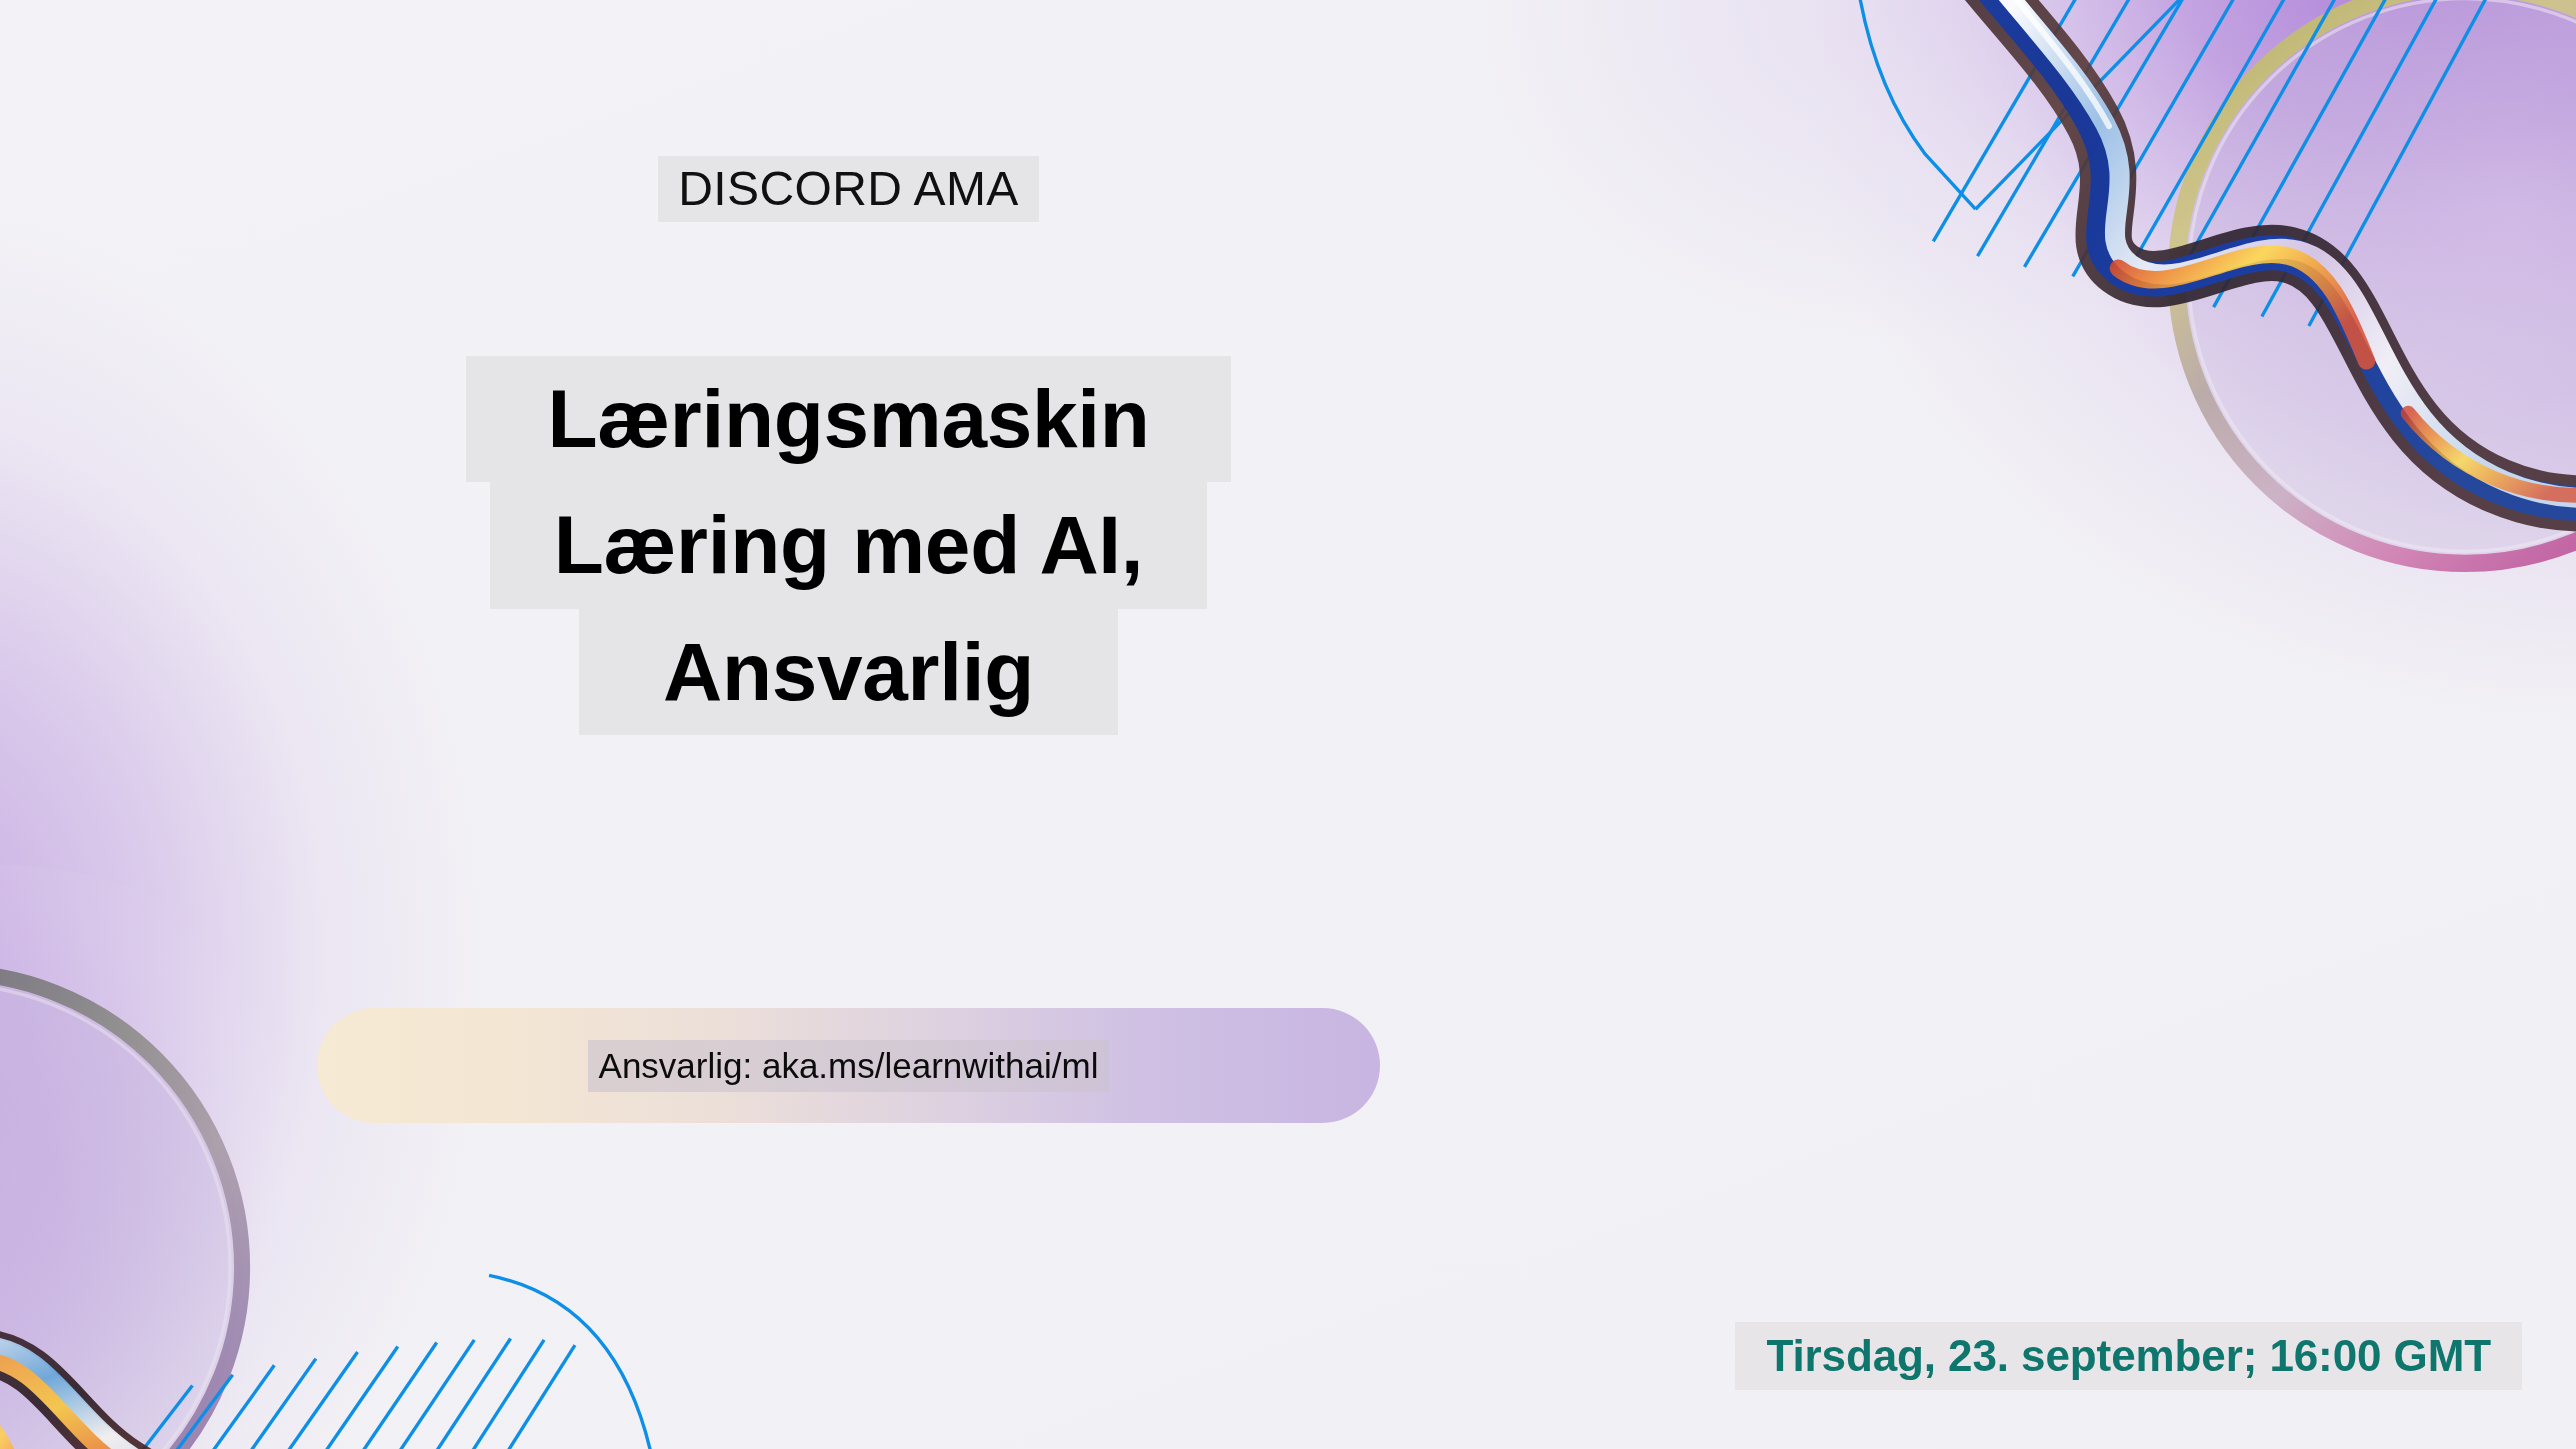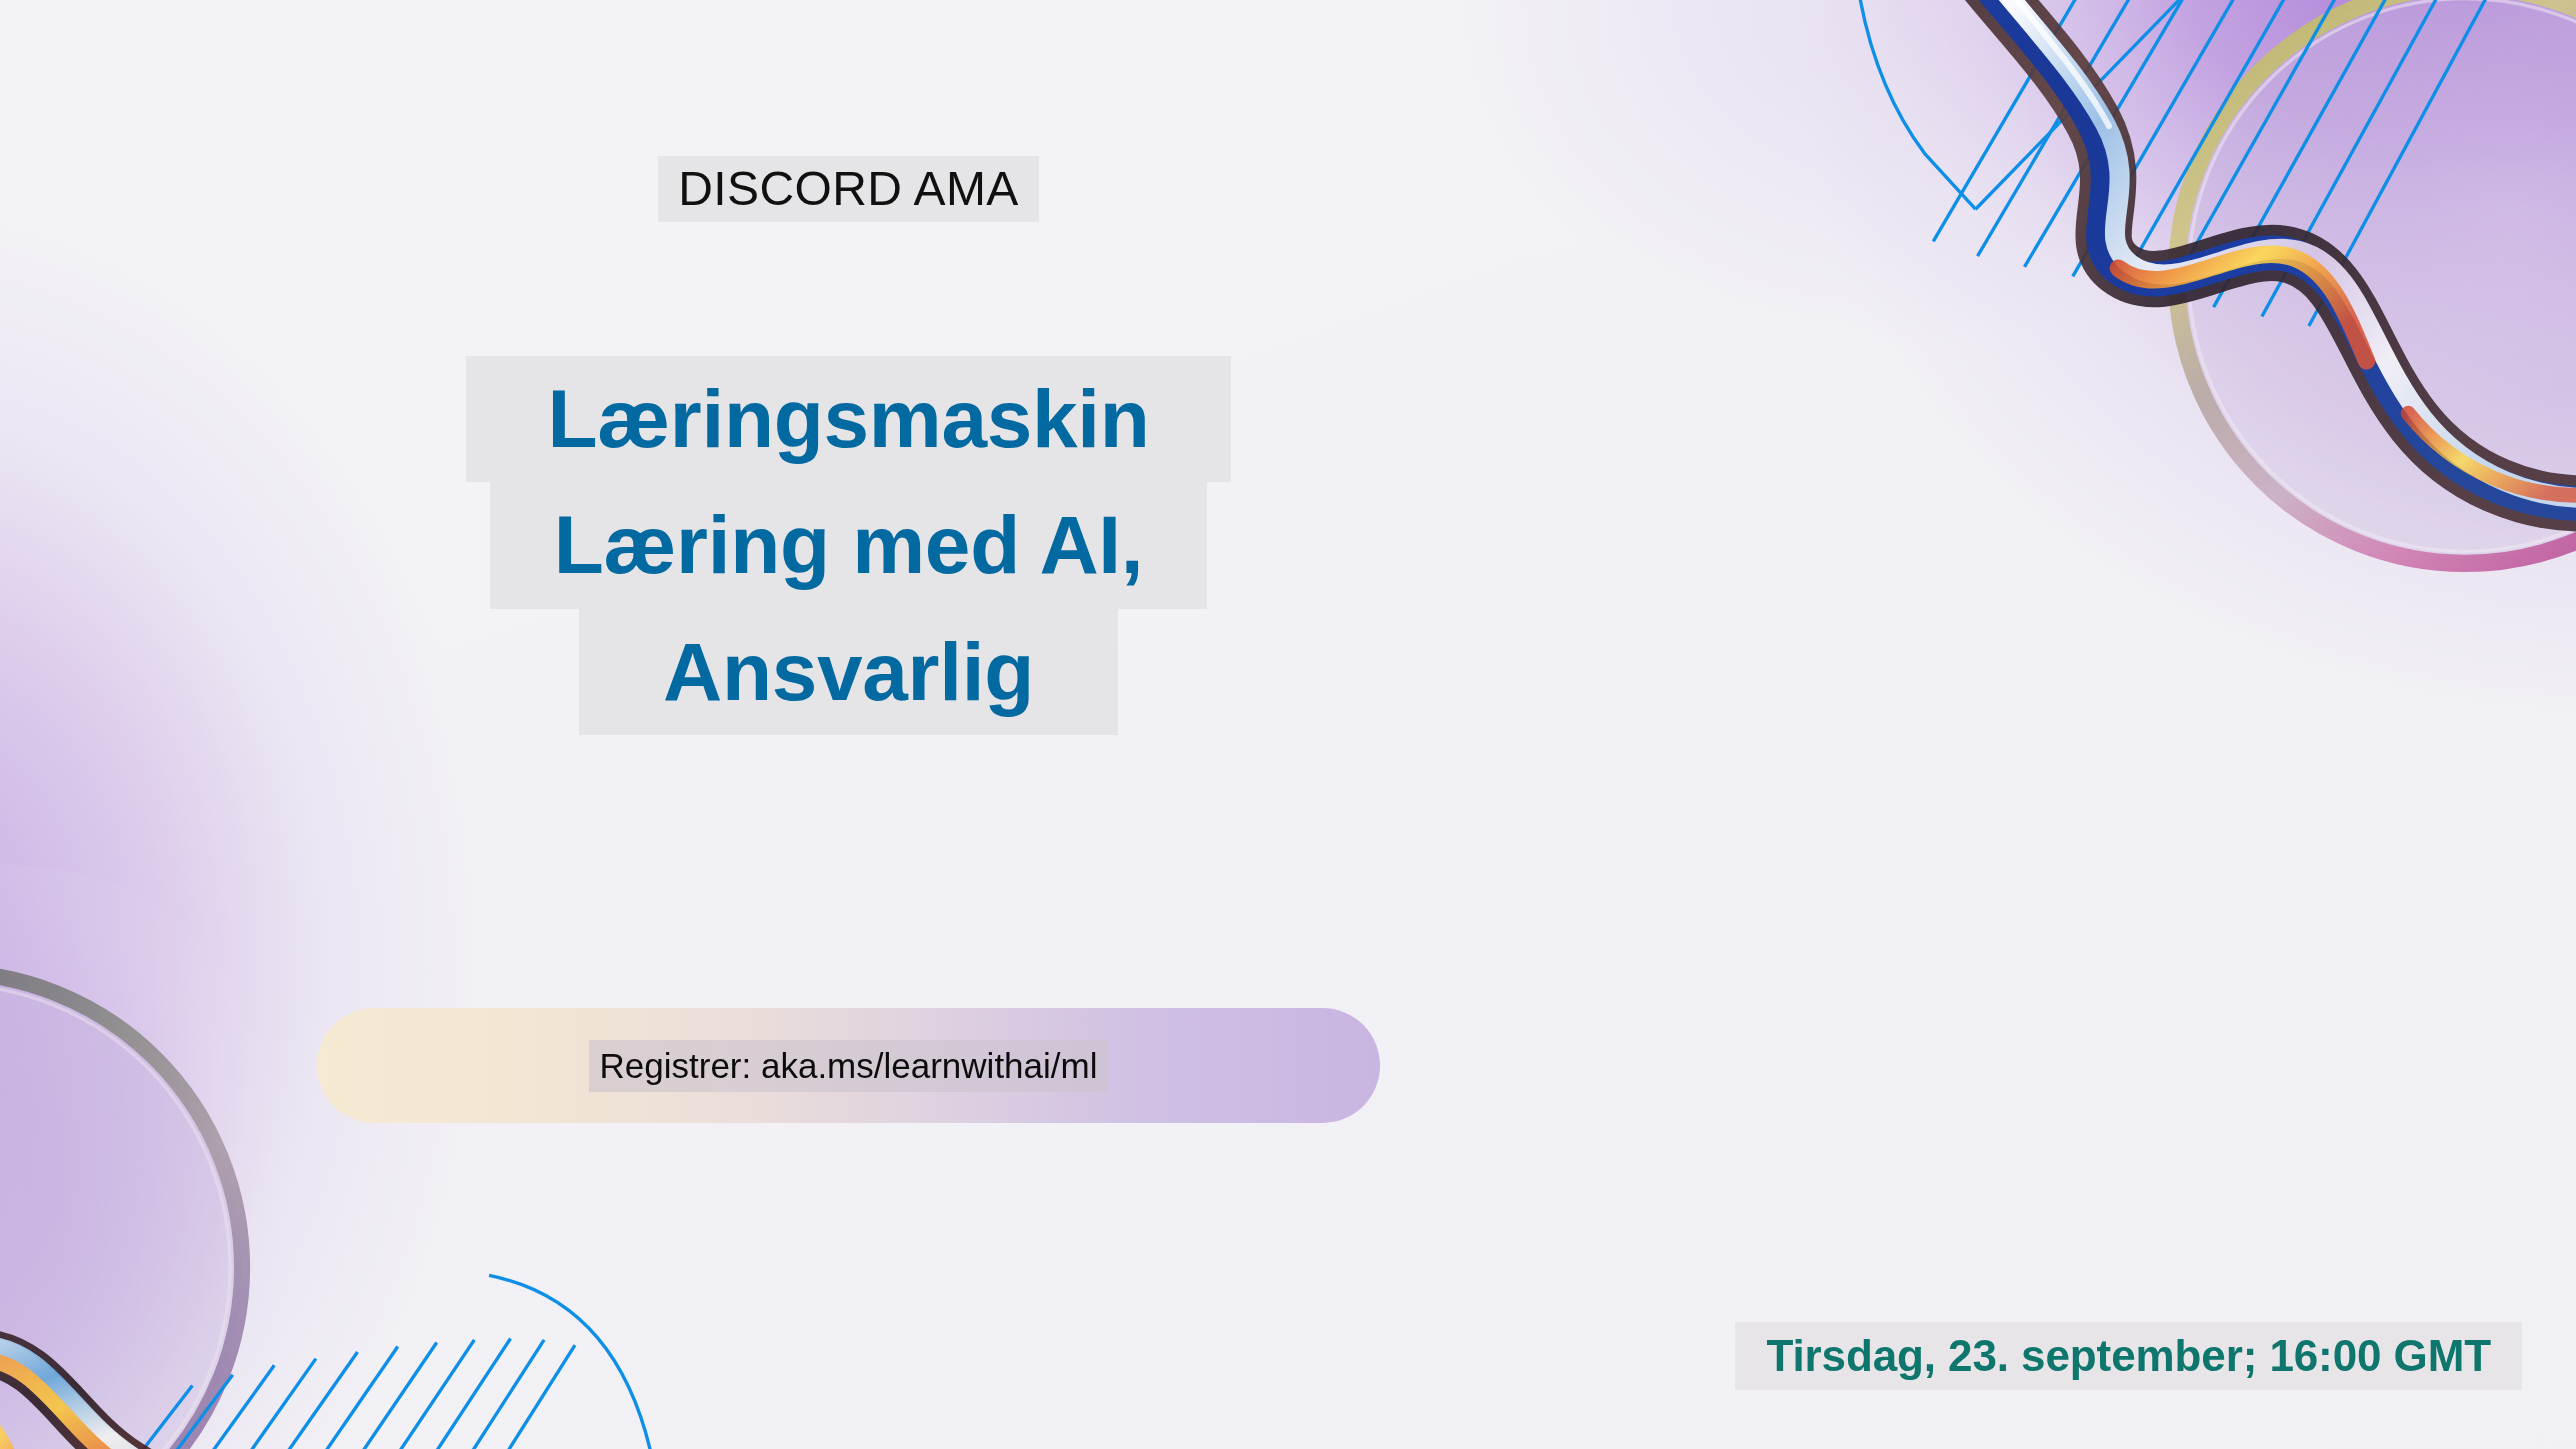--- a/index.html
+++ b/index.html
@@ -87,21 +87,21 @@
     width: 1697px;
     text-align: center;
   }
   .headline-line {
     display: block;
     margin: 0;
   }
   .headline-line > span {
     display: inline-block;
     background: #e5e4e7;
-    color: #0369a1;
+    color: #000000;
     font-size: 82px;
     font-weight: 600;
     line-height: 1.54;
     letter-spacing: -0.3px;
     white-space: nowrap;
   }
   .hl-1 > span { padding: 0 81px; }
   .hl-2 > span { padding: 0 64px; }
   .hl-3 > span { padding: 0 84px; }
 
@@ -353,21 +353,21 @@
       <div class="headline-line hl-2">
         <span>Læring med AI,</span>
       </div>
       <div class="headline-line hl-3">
         <span>Ansvarlig</span>
       </div>
     </div>
 
     <div class="cta-wrap">
       <button class="cta">
-        <span class="cta-label">Registrer: aka.ms/learnwithai/ml</span>
+        <span class="cta-label">Ansvarlig: aka.ms/learnwithai/ml</span>
       </button>
     </div>
 
     <div class="date-wrap">
       <span class="date-badge">Tirsdag, 23. september; 16:00 GMT</span>
     </div>
 
   </div>
 </div>
 

